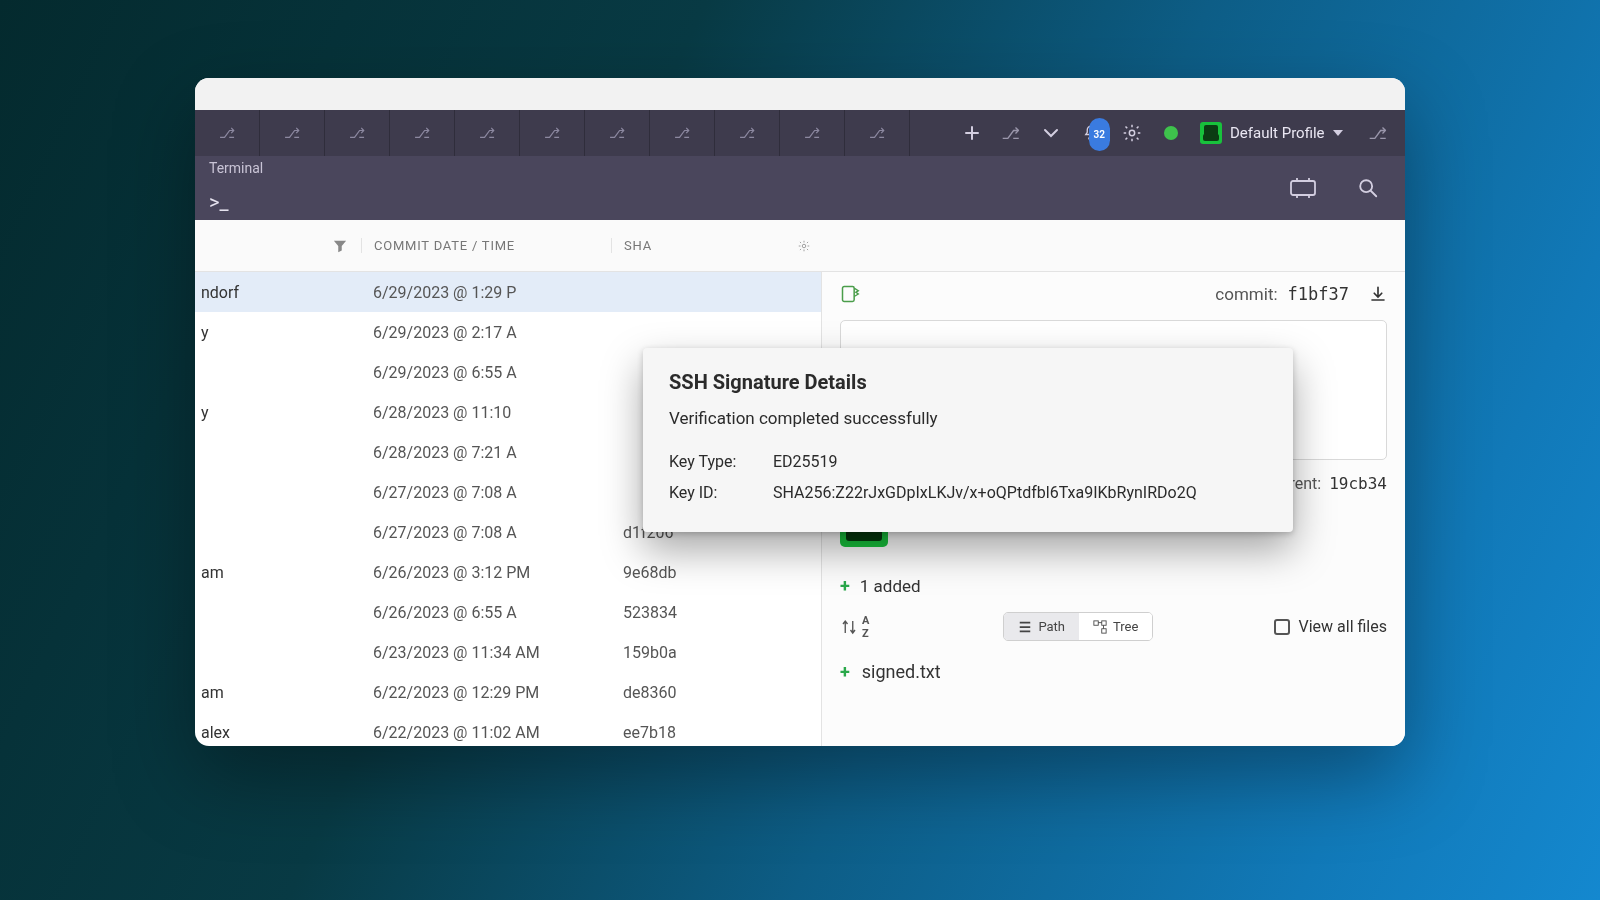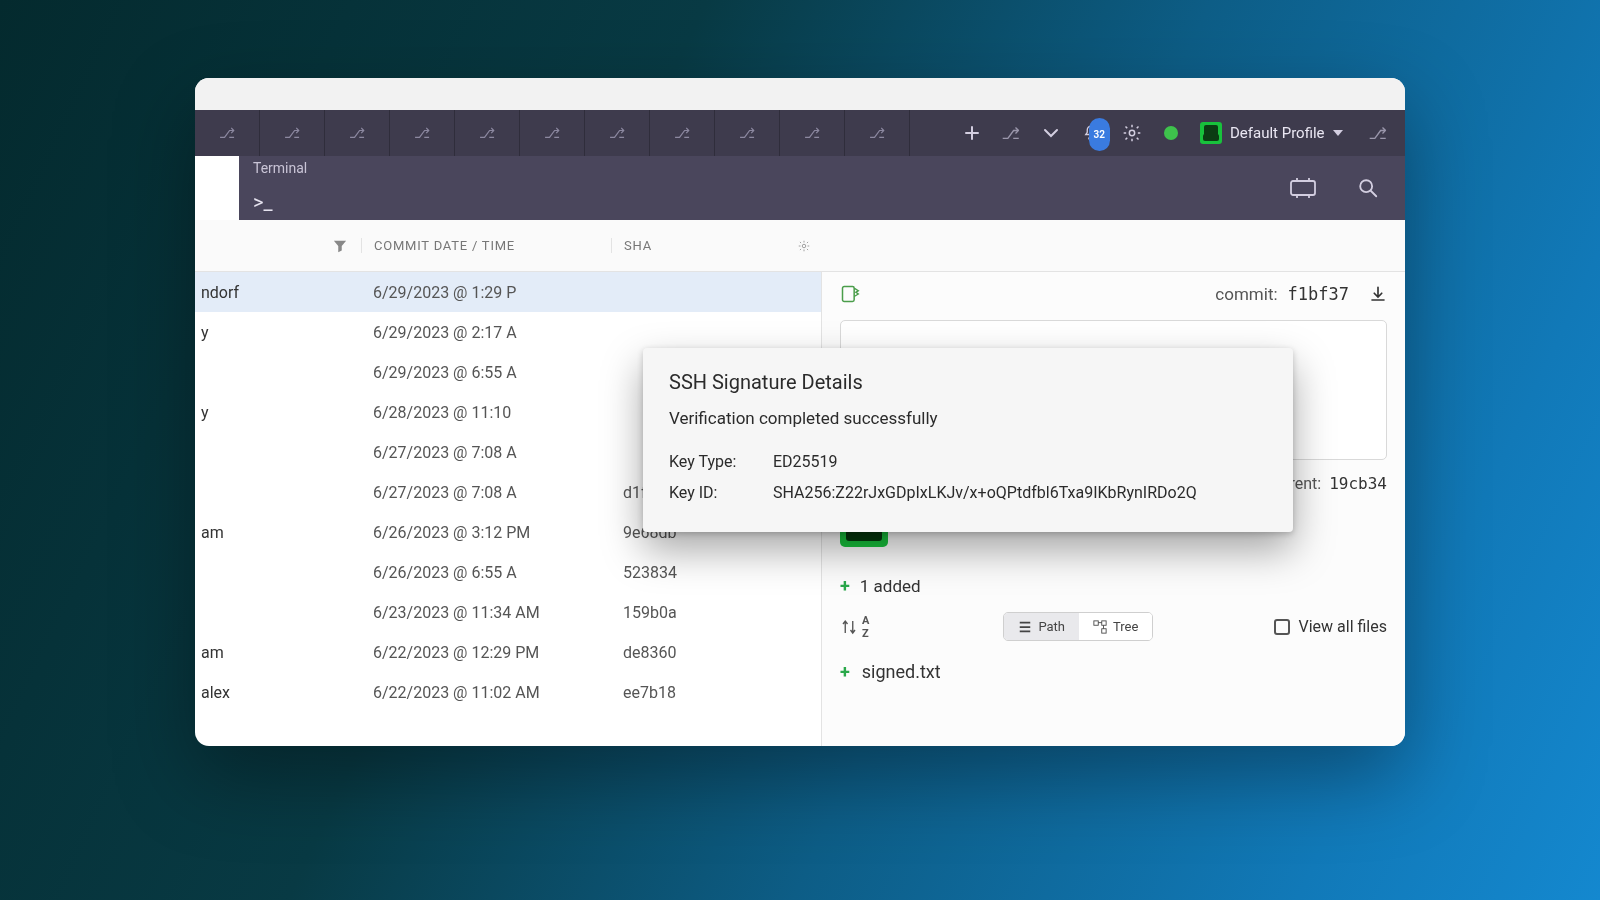--- a/index.html
+++ b/index.html
@@ -41,21 +41,21 @@
   }
   .status-dot { width: 14px; height: 14px; border-radius: 50%; background: #3ec24c; }
   .profile { display: flex; align-items: center; gap: 8px; color: #e9e6f2; font-size: 15px; }
   .profile .av { width: 22px; height: 22px; background: #18c23c; border-radius: 3px; position: relative; }
   .profile .av::before { content:""; position:absolute; inset:3px 4px 8px 4px; background:#0b3d13; border-radius:2px; }
   .profile .av::after  { content:""; position:absolute; inset:12px 3px 3px 3px; background:#0b3d13; border-radius:2px; }
   .caret { width:0;height:0;border-left:5px solid transparent;border-right:5px solid transparent;border-top:6px solid #d3cee0; display:inline-block;}
   
   .termbar {
     height: 64px; background: #4a465c;
-    display: flex; align-items: stretch; color: #ececf2; margin-left: 44px;
+    display: flex; align-items: stretch; color: #ececf2;
   }
   .termbar .left { flex: 1; padding: 4px 14px 6px; display:flex; flex-direction:column; justify-content:space-between;}
   .termbar .label { font-size: 14px; color: #c9c4d6; }
   .prompt { font-size: 20px; color: #e6e3ef; }
   .termbar .right { display:flex; align-items:center; gap: 40px; padding: 0 26px; }
   
   .colhdr {
     height: 52px; background: #fafafa; border-bottom: 1px solid #e3e3e3;
     display: flex; align-items: center;
     font-family: ui-monospace, SFMono-Regular, Menlo, monospace;
@@ -103,21 +103,21 @@
   .chk { width:16px;height:16px;border:2px solid #555;border-radius:3px;display:inline-block;}
   .file-row { padding: 10px 18px; display:flex; align-items:center; gap:12px; font-size:18px; color:#333;}
   
   .popover {
     position:absolute; left:448px; top:270px;
     width:650px; background:#f6f6f6; border-radius:4px;
     box-shadow: 0 18px 40px rgba(0,0,0,.35), 0 2px 6px rgba(0,0,0,.2);
     padding: 22px 26px 24px;
     color:#2b2b2b;
   }
-  .popover h3 { font-size:20px; font-weight:400; margin-bottom:14px;}
+  .popover h3 { font-size:20px; font-weight:700; margin-bottom:14px;}
   .popover .status { font-size:17px; margin-bottom:18px;}
   .popover .kv { font-size:16px; line-height:1.95;}
   .popover .kv .k { display:inline-block; width:104px;}
   .popover .kv .v { }
   
   svg { display:block; }
   .muted { color:#9a96ab; }
 </style>
 </head>
 <body>
@@ -252,20 +252,25 @@
             <div class="c3"><span></span></div>
           </div>
           <div class="row">
             <div class="c1"><span></span></div>
             <div class="c2"><span>6/29/2023 @ 6:55 A</span></div>
             <div class="c3"><span></span></div>
           </div>
           <div class="row">
             <div class="c1"><span>y</span></div>
             <div class="c2"><span>6/28/2023 @ 11:10</span></div>
+            <div class="c3"><span></span></div>
+          </div>
+          <div class="row">
+            <div class="c1"><span></span></div>
+            <div class="c2"><span>6/28/2023 @ 7:21 A</span></div>
             <div class="c3"><span></span></div>
           </div>
           <div class="row">
             <div class="c1"><span></span></div>
             <div class="c2"><span>6/27/2023 @ 7:08 A</span></div>
             <div class="c3"><span></span></div>
           </div>
           <div class="row">
             <div class="c1"><span></span></div>
             <div class="c2"><span>6/27/2023 @ 7:08 A</span></div>

